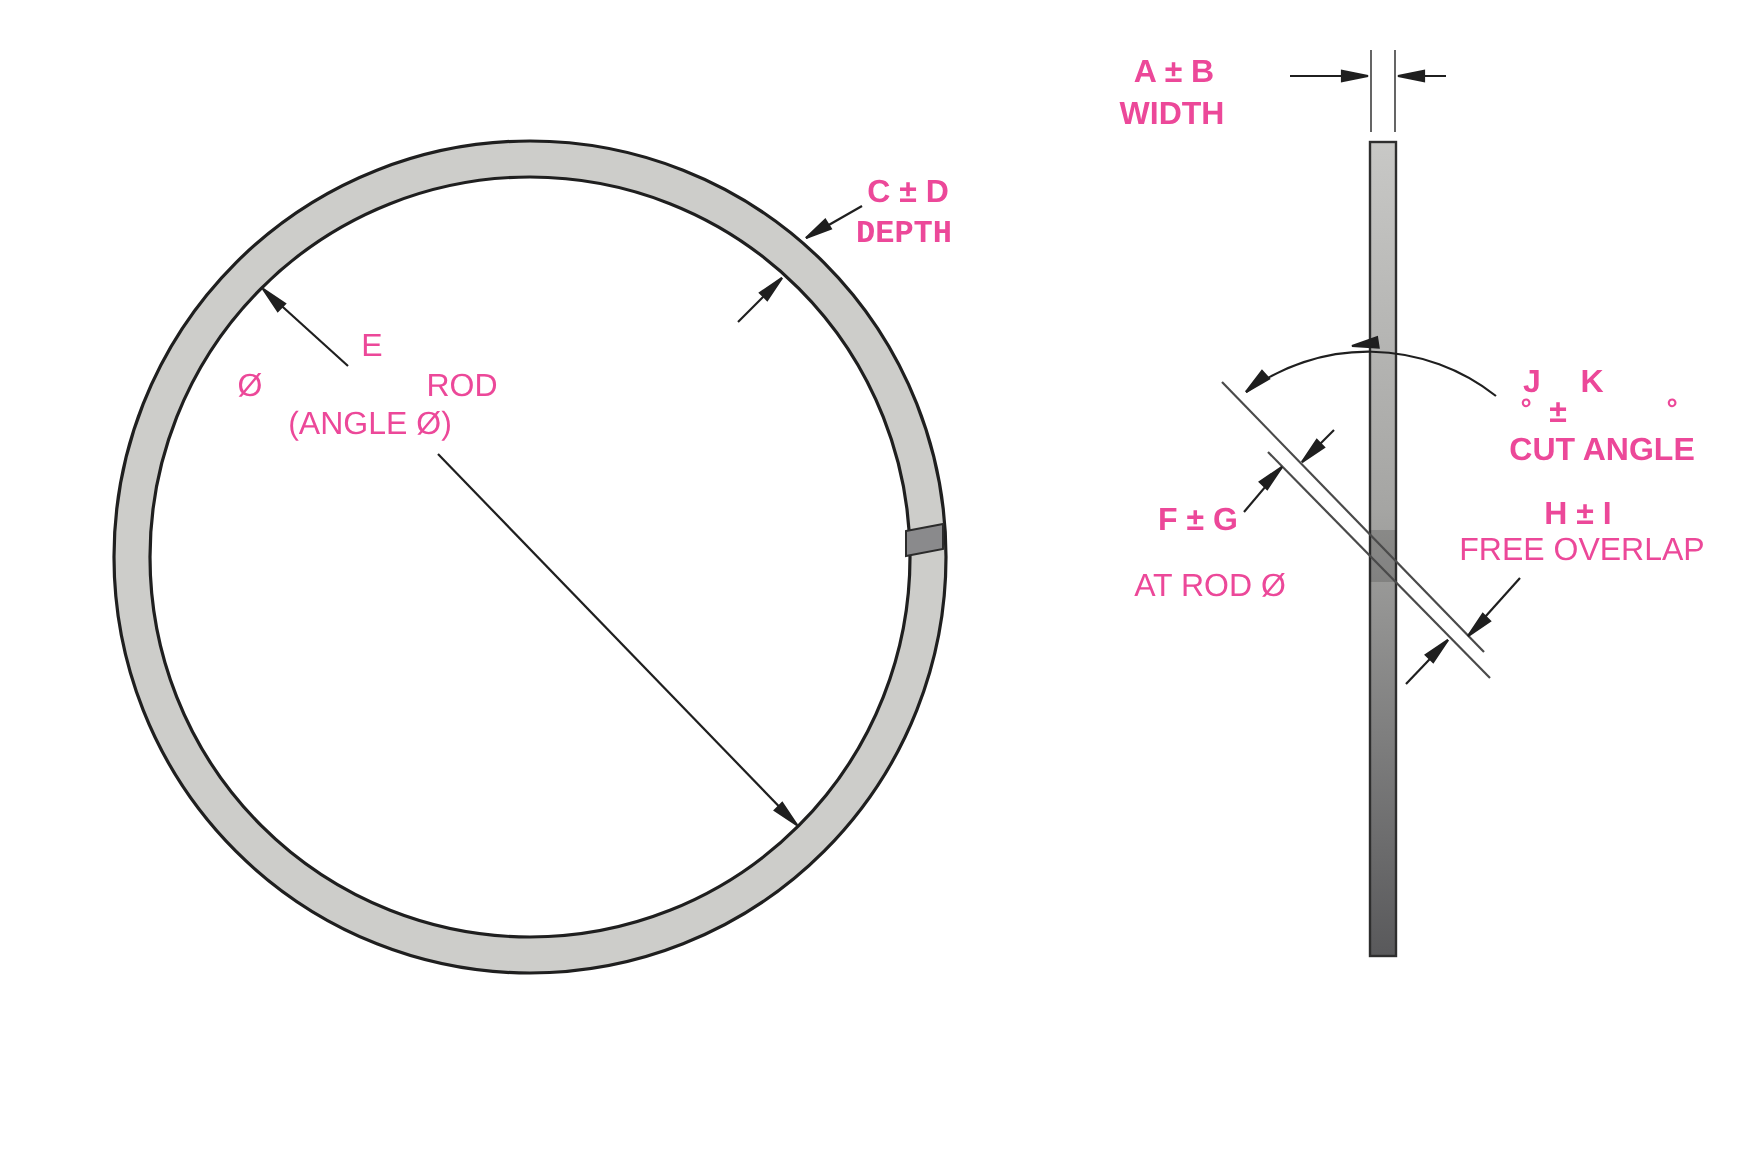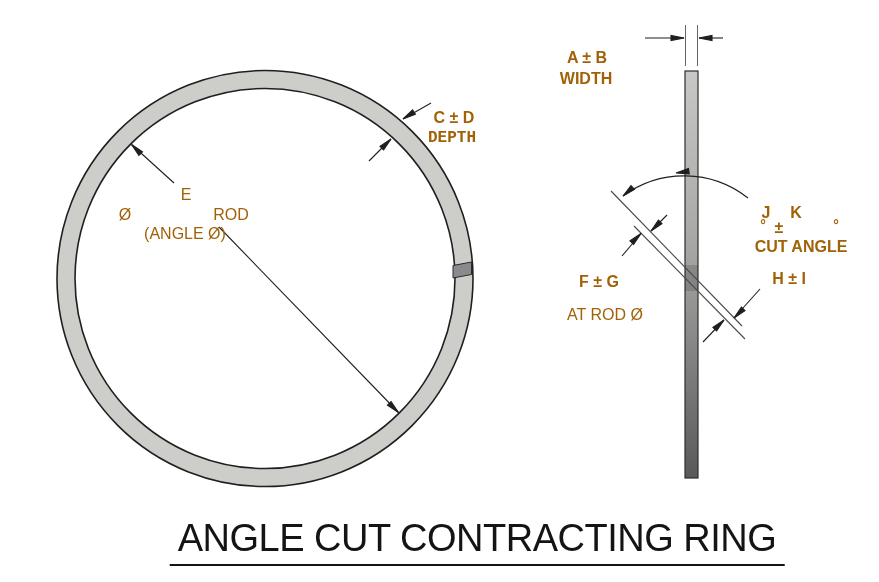--- a/index.html
+++ b/index.html
@@ -3,21 +3,21 @@
 <meta charset="utf-8">
 <style>
   html,body{margin:0;padding:0;background:#ffffff;}
   .stage{
     position:relative;width:879px;height:582px;background:#ffffff;
     font-family:"Liberation Sans",sans-serif;color:#111111;overflow:hidden;
   }
   .stage svg{position:absolute;left:0;top:0;}
   .lbl{
     position:absolute;white-space:nowrap;font-size:16px;line-height:20px;
-    color:#a16207;transform:translateX(-50%);text-align:left;margin-top:21px;
+    color:#ec4899;transform:translateX(-50%);text-align:left;
   }
   .bold{font-weight:bold;}
   .small-deg{font-size:14px;font-weight:bold;}
   .title{
     position:absolute;left:477px;top:517px;transform:translateX(-50%);
     font-size:38px;letter-spacing:-0.5px;color:#141414;
     border-bottom:2px solid #141414;padding:0 8px 4px 8px;white-space:nowrap;
   }
 </style>
 </head>
@@ -112,16 +112,16 @@
   <div class="lbl bold" style="left:796px;top:182px;">K</div>
   <div class="lbl small-deg" style="left:763px;top:194px;">°</div>
   <div class="lbl bold" style="left:779px;top:197px;">±</div>
   <div class="lbl small-deg" style="left:836px;top:194px;">°</div>
   <div class="lbl bold" style="left:801px;top:216px;">CUT ANGLE</div>
 
   <div class="lbl bold" style="left:599px;top:251px;">F ± G</div>
   <div class="lbl" style="left:605px;top:284px;">AT ROD Ø</div>
 
   <div class="lbl bold" style="left:789px;top:248px;">H ± I</div>
+  <div class="lbl" style="left:791px;top:266px;">FREE OVERLAP</div>
 
-  <div class="title">ANGLE CUT CONTRACTING RING</div>
 
 </div>
 
 </body></html>

